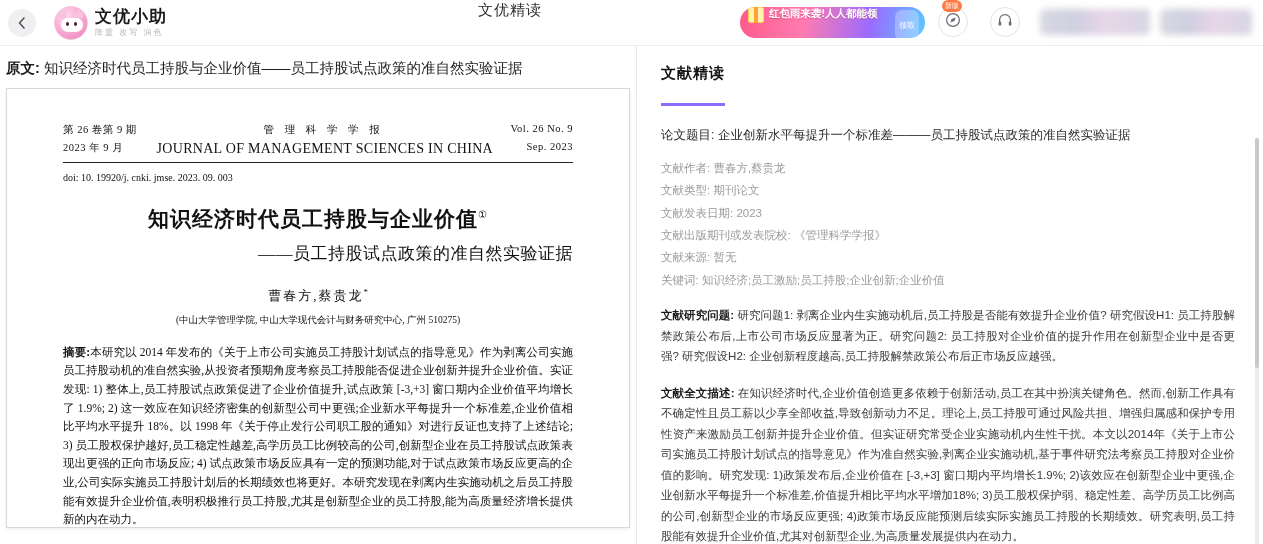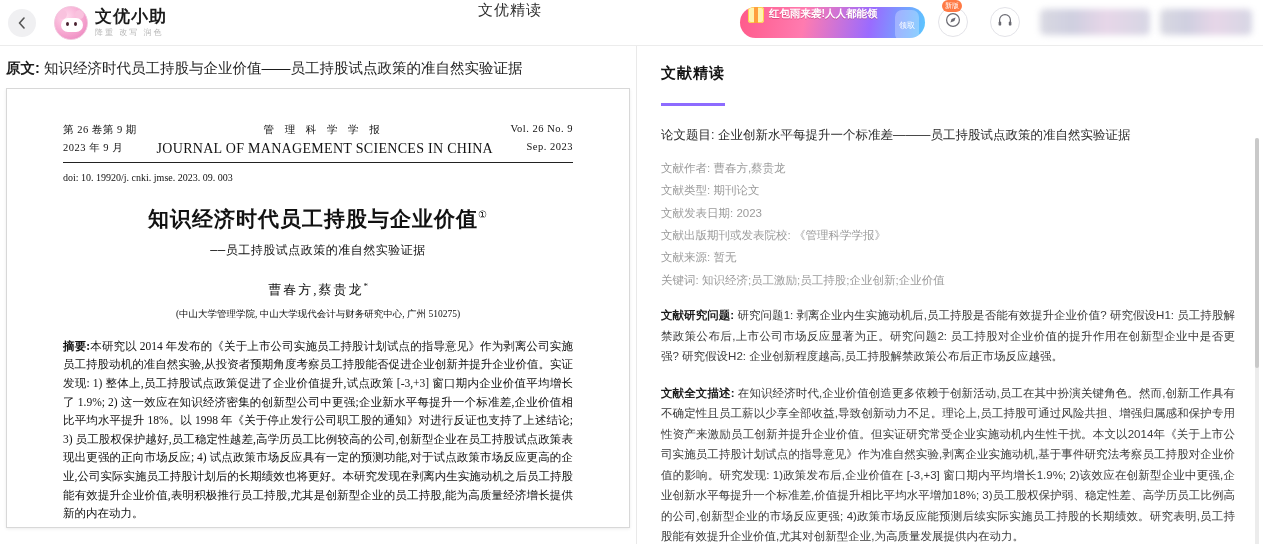--- a/index.html
+++ b/index.html
@@ -241,25 +241,24 @@
     margin-bottom: 22px;
   }
   .paper-title {
     text-align: center;
     font-size: 21px;
     font-weight: bold;
     letter-spacing: 1px;
   }
   .paper-title sup { font-size: 10px; font-weight: normal; }
   .paper-sub {
-    text-align: center;
-    font-size: 12px;
+    text-align: right;
+    font-size: 17px;
     margin-top: 9px;
     letter-spacing: .5px;
-    font-family: Liberation Mono, monospace;
   }
   .authors {
     text-align: center;
     font-size: 13px;
     margin-top: 22px;
     letter-spacing: 2px;
   }
   .authors sup { font-size: 9px; letter-spacing: 0; }
   .affil {
     text-align: center;

